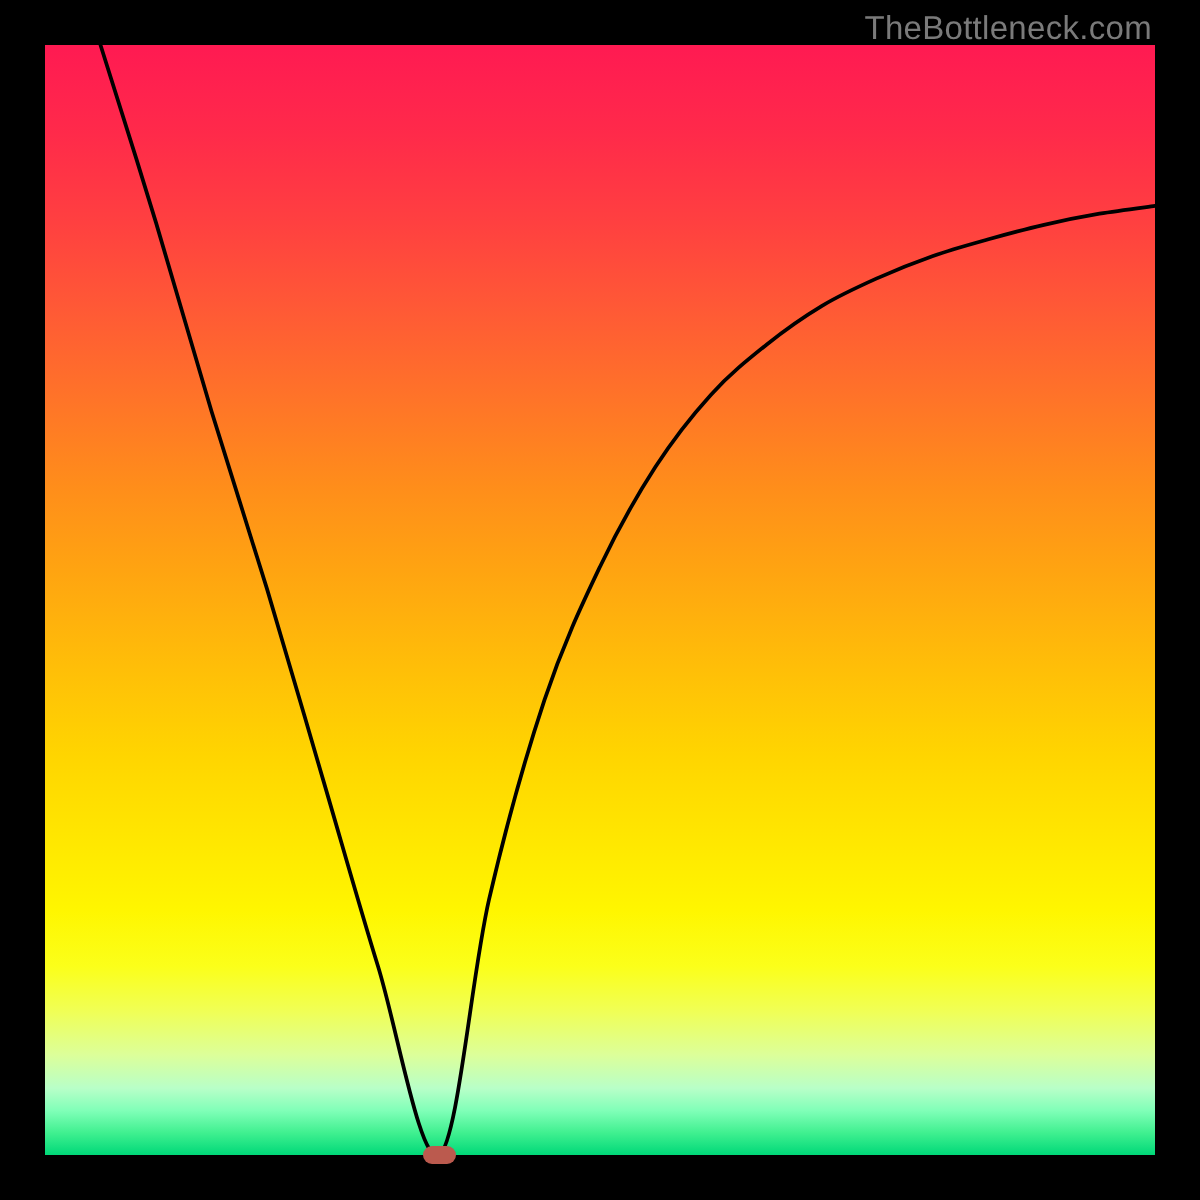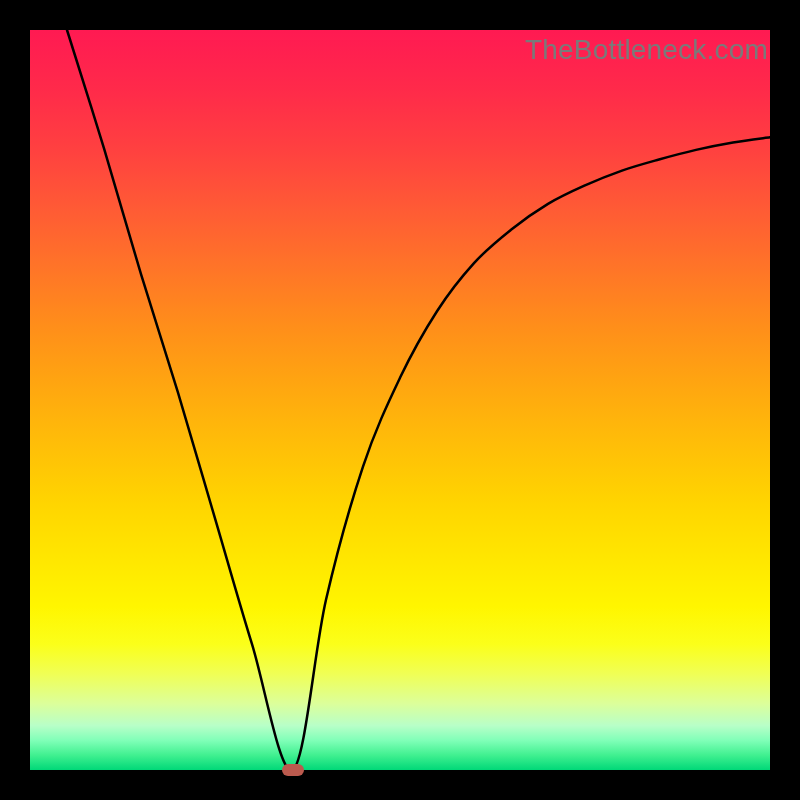--- a/index.html
+++ b/index.html
@@ -38,25 +38,24 @@
       #80ffb8 96%,
       #40f090 98%,
       #00d878 100%);
   }
 
   .watermark {
     position: absolute;
     top: 6px;
     right: 32px;
     font-family: Arial, Helvetica, sans-serif;
-    font-size: 28px;
+    font-size: 22px;
     color: #7a7a7a;
     font-weight: 400;
     letter-spacing: 0.2px;
-    margin-top: 28px;
   }
 
   .curve-svg {
     position: absolute;
     left: 30px;
     top: 30px;
     width: 740px;
     height: 740px;
     overflow: visible;
   }

